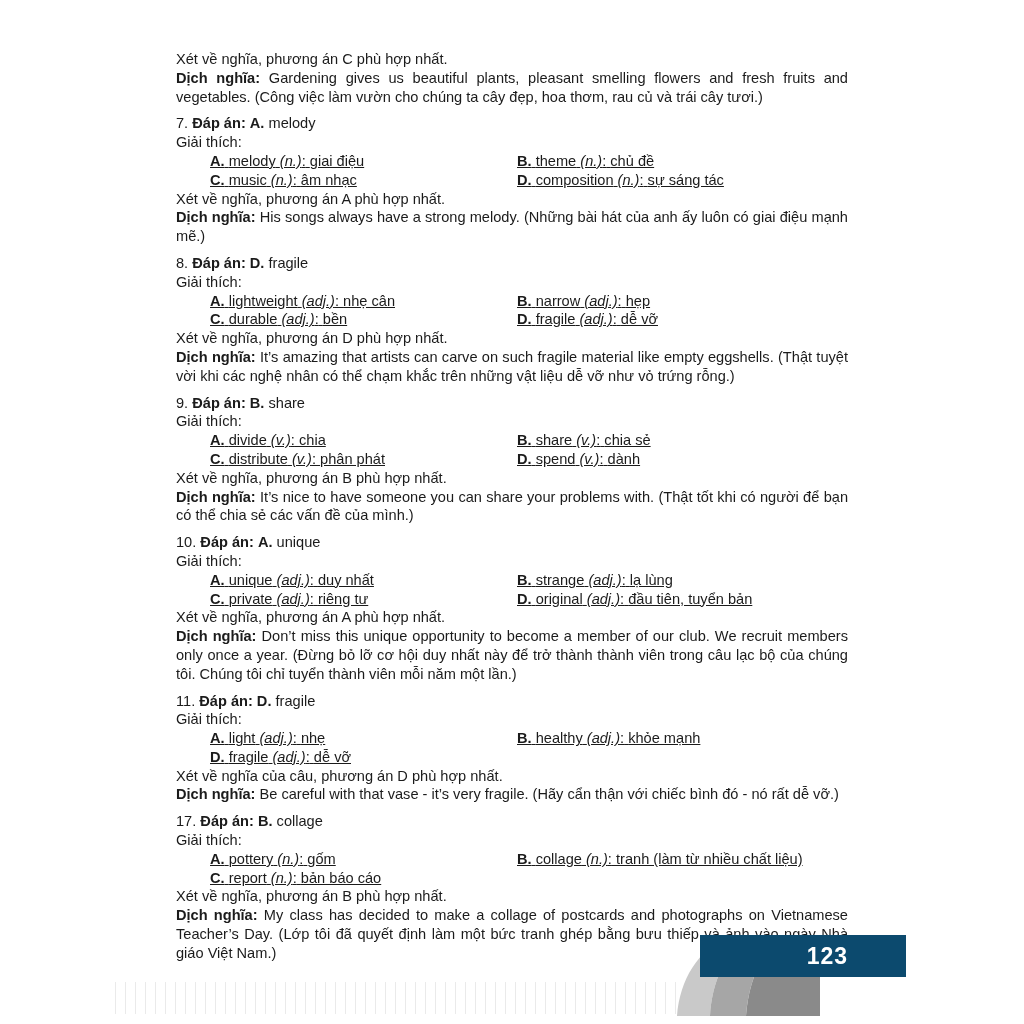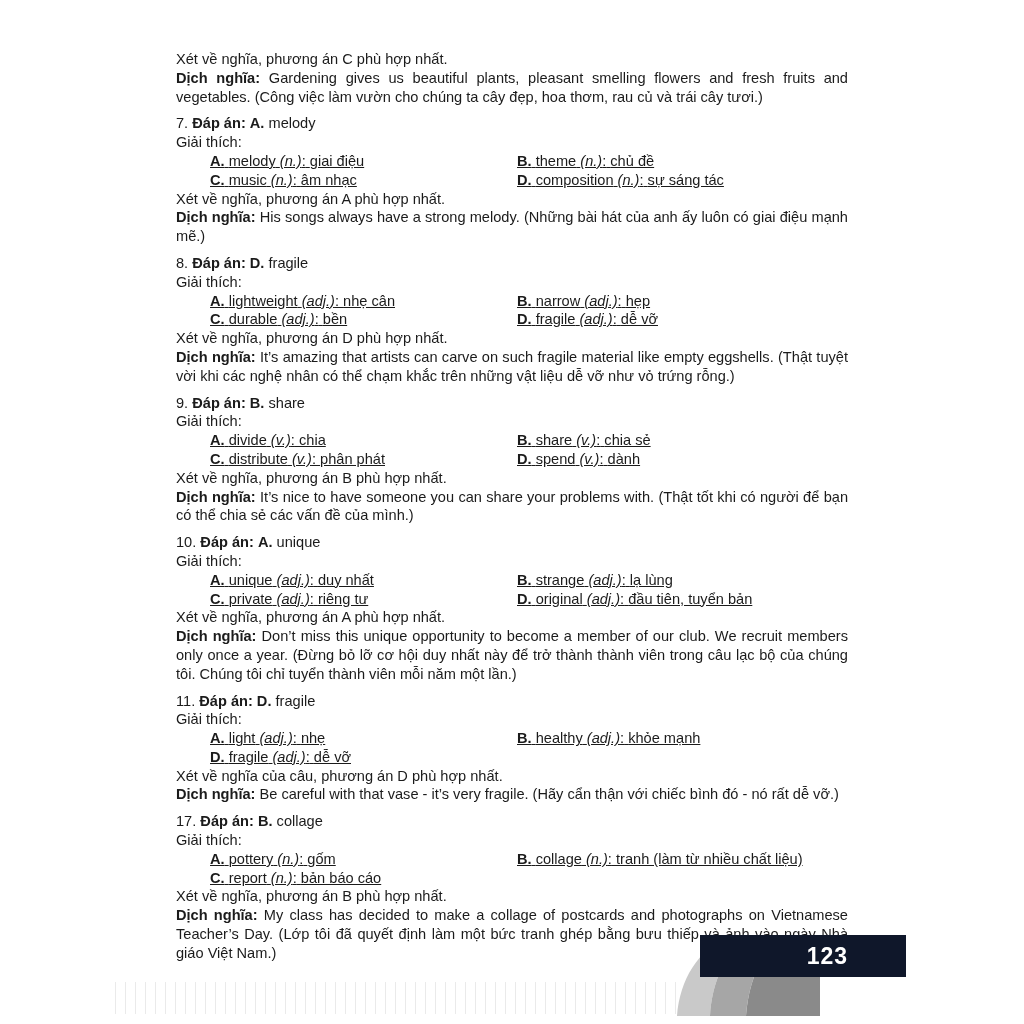--- a/index.html
+++ b/index.html
@@ -38,21 +38,21 @@
     background:repeating-linear-gradient(90deg, #eaeaea 0, #eaeaea 1px, transparent 1px, transparent 10px);
   }
   .swoosh {
     position:absolute;
     left:650px; top:935px;
   }
   .page-banner {
     position:absolute;
     left:700px; top:935px;
     width:206px; height:42px;
-    background:#0f172a;
+    background:#0c4a6e;
     display:flex;
     align-items:center;
     justify-content:flex-end;
     padding-right:58px;
     color:#ffffff;
     font-weight:bold;
     font-size:23px;
     letter-spacing:1px;
   }
 </style>

